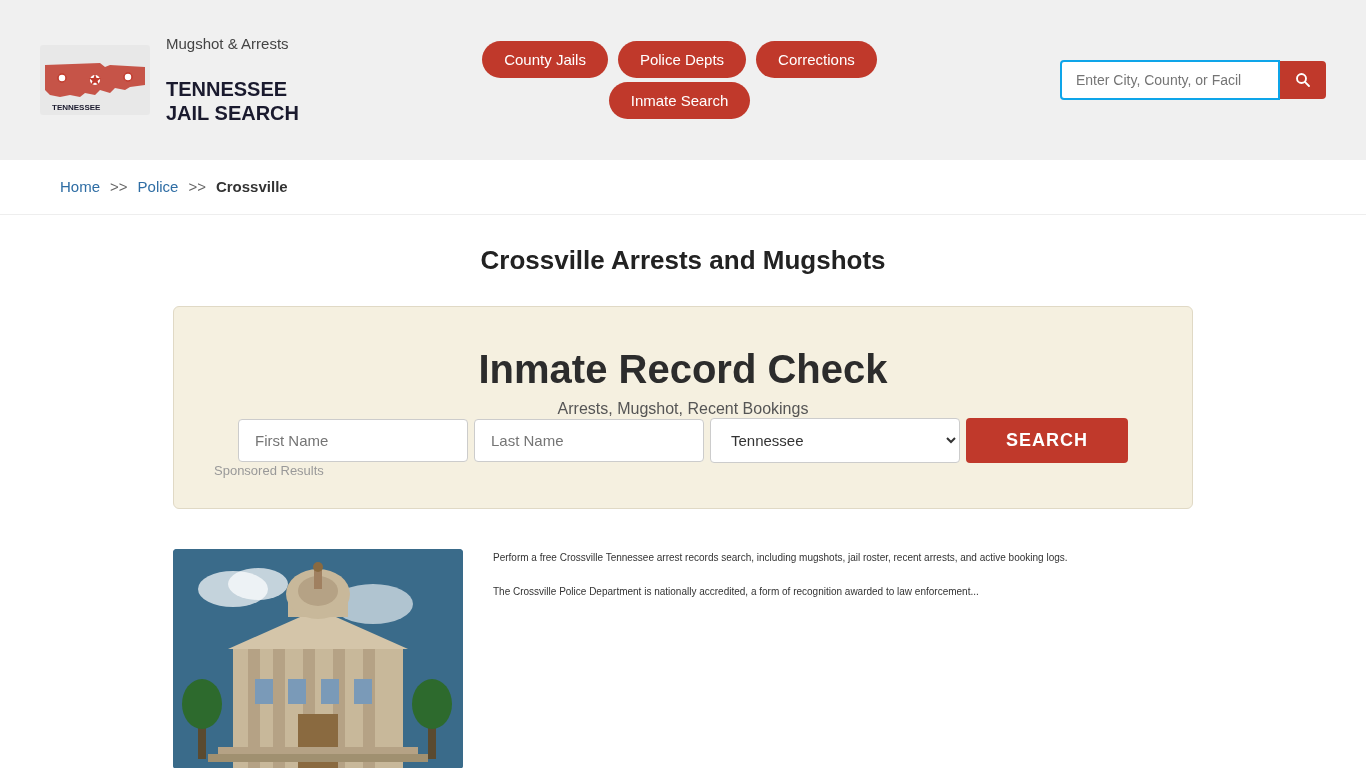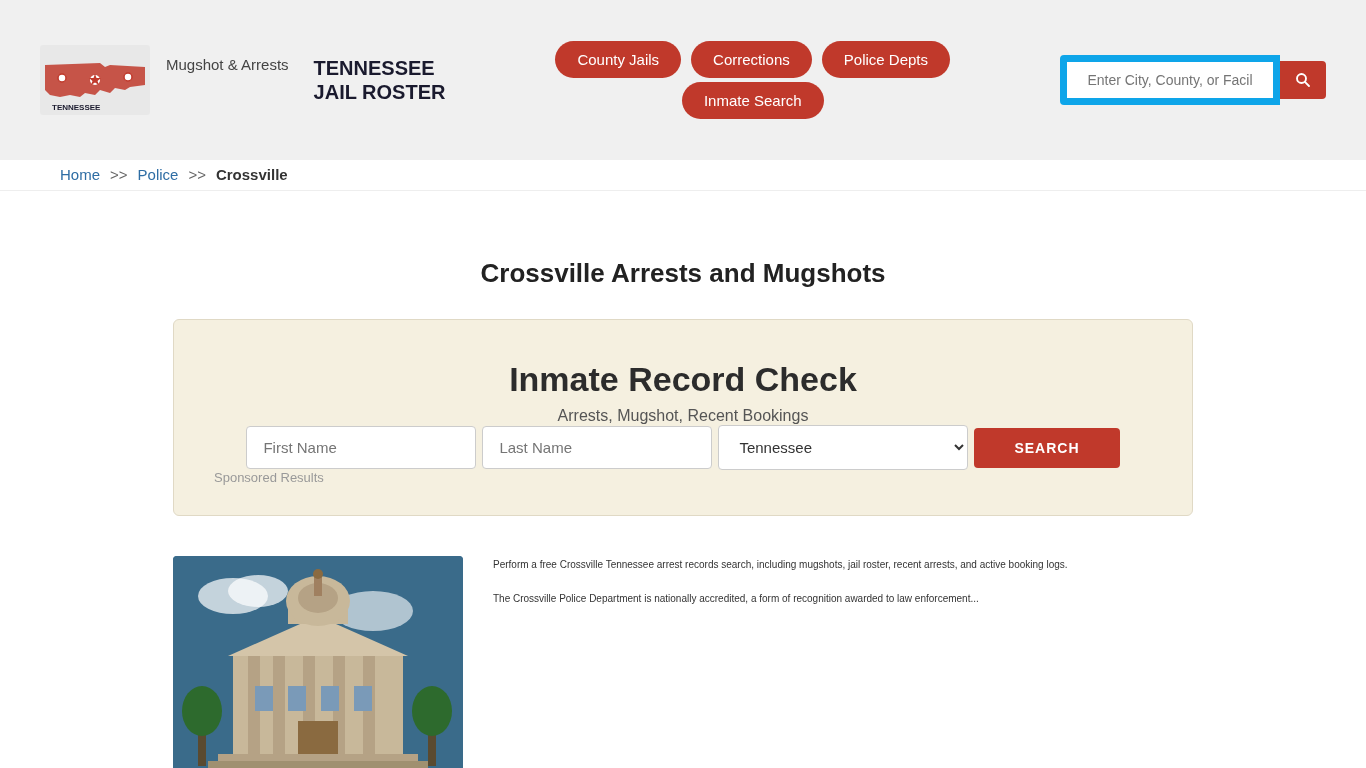--- a/index.html
+++ b/index.html
@@ -14,21 +14,21 @@
       justify-content: space-between;
       min-height: 160px;
     }
     .logo-area {
       display: flex;
       align-items: center;
       gap: 16px;
     }
     .logo-text-area {
       display: flex;
-      flex-direction: row;
+      flex-direction: column;
       gap: 25px;
     }
     .tagline {
       font-size: 15px;
       color: #444;
       font-family: Arial, sans-serif;
     }
     .logo-title {
       font-family: Arial, sans-serif;
       font-weight: bold;
@@ -60,44 +60,43 @@
       font-weight: 500;
     }
 
     
     .header-search {
       display: flex;
       align-items: center;
     }
     .header-search input {
       padding: 10px 14px;
-      border: 7px solid #0ea5e9;
+      border: 2px solid #0ea5e9;
       border-radius: 4px 0 0 4px;
       font-size: 14px;
       width: 220px;
       outline: none;
       font-family: Arial, sans-serif;
-      text-align: center;
     }
     .header-search button {
       background: #c0392b;
       border: none;
       padding: 10px 14px;
       border-radius: 0 4px 4px 0;
       cursor: pointer;
       color: white;
       font-size: 16px;
       display: flex;
       align-items: center;
       justify-content: center;
     }
 
     
     .breadcrumb-bar {
-      padding: 6px 60px;
+      padding: 18px 60px;
       background: #fff;
       border-bottom: 1px solid #eee;
     }
     .breadcrumb-bar a {
       color: #2e6da4;
       text-decoration: none;
       font-size: 15px;
       font-family: Arial, sans-serif;
     }
     .breadcrumb-sep {
@@ -120,34 +119,33 @@
       padding: 30px 40px;
     }
 
     .page-title {
       text-align: center;
       font-size: 26px;
       font-weight: bold;
       font-family: Arial, sans-serif;
       color: #222;
       margin-bottom: 30px;
-      margin-top: 37px;
     }
 
     
     .record-check-box {
       background: #f5f0e0;
       border: 1px solid #e0d9c5;
       border-radius: 6px;
       padding: 40px 40px 30px;
       margin-bottom: 40px;
       text-align: center;
     }
     .record-check-box h2 {
-      font-size: 34px;
+      font-size: 40px;
       font-family: Arial, sans-serif;
       font-weight: bold;
       color: #2c2c2c;
       margin-bottom: 8px;
     }
     .record-check-box .subtitle {
       font-size: 16px;
       color: #555;
       font-family: Arial, sans-serif;
     }
@@ -176,21 +174,21 @@
       font-family: Arial, sans-serif;
       background: #fff;
       color: #333;
     }
     .search-btn {
       background: #c0392b;
       color: #fff;
       border: none;
       border-radius: 4px;
       padding: 12px 40px;
-      font-size: 14px;
+      font-size: 18px;
       font-family: Arial, sans-serif;
       font-weight: bold;
       cursor: pointer;
       letter-spacing: 1px;
     }
     .sponsored-label {
       text-align: left;
       font-size: 13px;
       color: #999;
       font-family: Arial, sans-serif;
@@ -247,30 +245,30 @@
 
       <text x="12" y="65" font-family="Arial" font-size="8" font-weight="bold" fill="#1a1a2e">TENNESSEE</text>
 
       <circle cx="88" cy="32" r="4" fill="white" stroke="#c0392b" stroke-width="1.5"></circle>
       <circle cx="22" cy="33" r="4" fill="white" stroke="#c0392b" stroke-width="1.5"></circle>
     </svg>
     <div class="logo-text-area">
       <span class="tagline">Mugshot &amp; Arrests</span>
       <div class="logo-title">
         <span>TENNESSEE</span><br>
-        <span>JAIL ROSTER</span>
+        <span>JAIL SEARCH</span>
       </div>
     </div>
   </div>
 
   <div class="nav-area">
     <div class="nav-row">
       <button class="nav-btn">County Jails</button>
+      <button class="nav-btn">Police Depts</button>
       <button class="nav-btn">Corrections</button>
-      <button class="nav-btn">Police Depts</button>
     </div>
     <div class="nav-row">
       <button class="nav-btn">Inmate Search</button>
     </div>
   </div>
 
   <div class="header-search">
     <input type="text" placeholder="Enter City, County, or Facil" style="">
     <button>
       <svg width="18" height="18" viewBox="0 0 24 24" fill="white">

